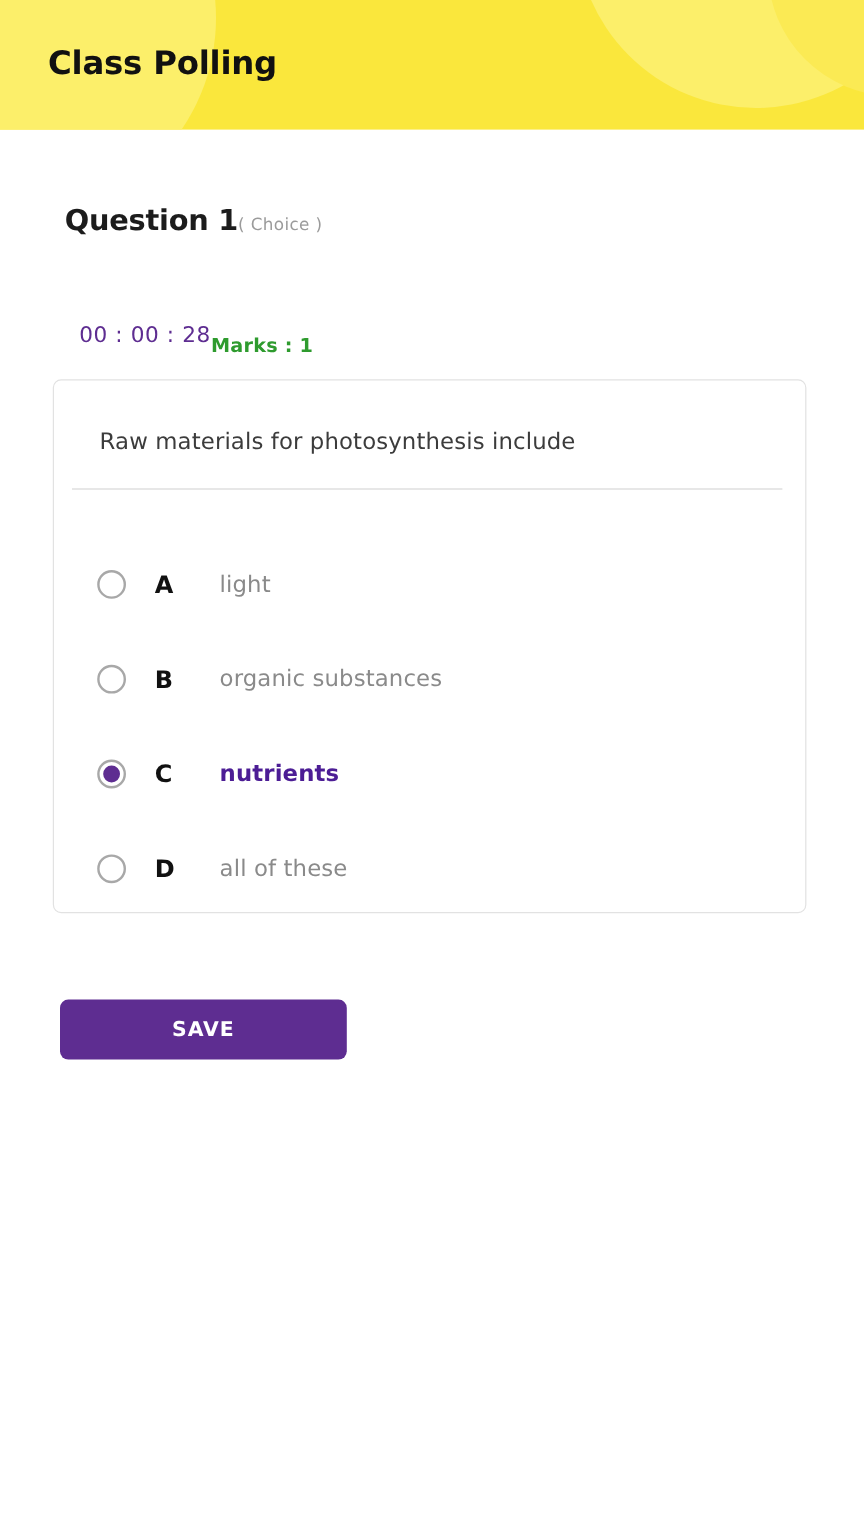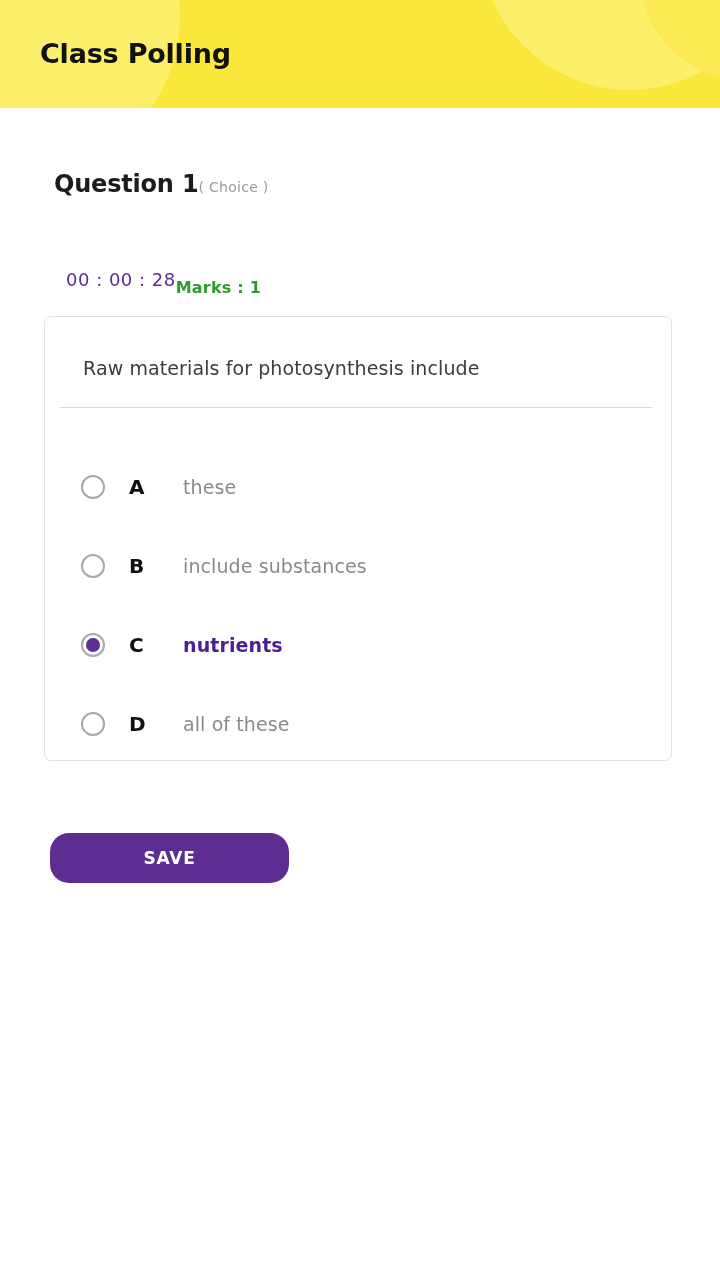--- a/index.html
+++ b/index.html
@@ -189,21 +189,21 @@
   }
 
   
   .save-button {
     position: absolute;
     left: 50px;
     top: 833px;
     width: 239px;
     height: 50px;
     border: none;
-    border-radius: 19px;
+    border-radius: 7px;
     background: #5E2D91;
     color: #ffffff;
     font-family: "DejaVu Sans", sans-serif;
     font-size: 17px;
     font-weight: bold;
     letter-spacing: 0.8px;
     cursor: pointer;
   }
 </style>
 </head>
@@ -228,27 +228,27 @@
 
 <div class="question-card">
   <div class="question-text">Raw materials for photosynthesis include</div>
   <div class="card-divider"></div>
 
   <div class="options">
 
     <div class="option-row">
       <span class="radio"></span>
       <span class="option-letter">A</span>
-      <span class="option-text">these</span>
+      <span class="option-text">light</span>
     </div>
 
     <div class="option-row">
       <span class="radio"></span>
       <span class="option-letter">B</span>
-      <span class="option-text">include substances</span>
+      <span class="option-text">organic substances</span>
     </div>
 
     <div class="option-row selected">
       <span class="radio selected">
           <span class="dot"></span>
         </span>
       <span class="option-letter">C</span>
       <span class="option-text">nutrients</span>
     </div>
 

